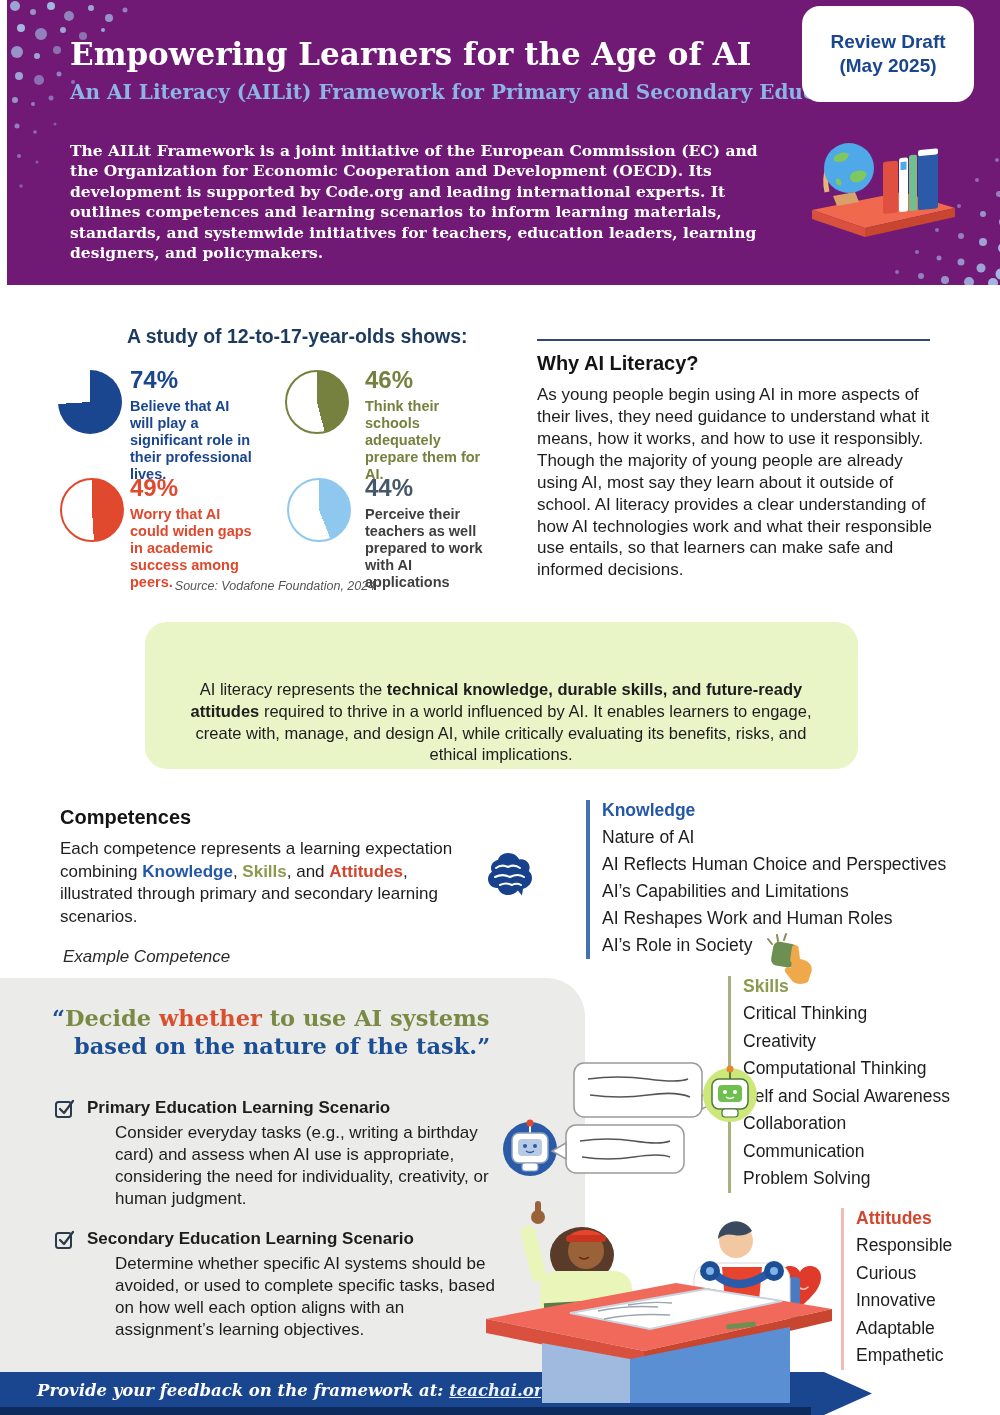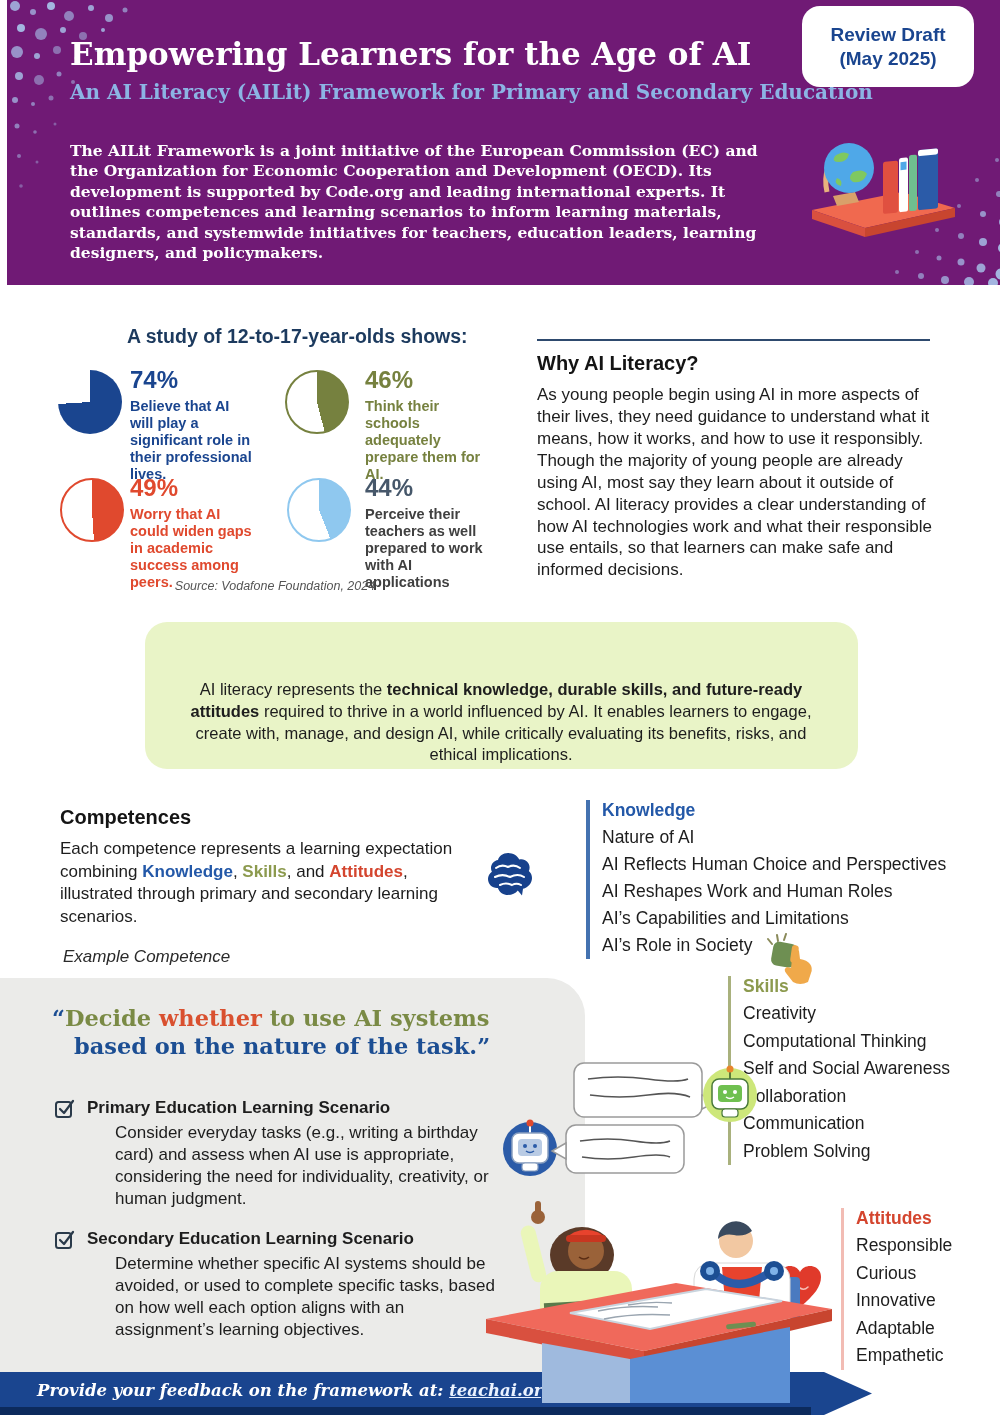--- a/index.html
+++ b/index.html
@@ -6,21 +6,21 @@
   html,body { background:#ffffff; }
   .page { position:relative; width:1000px; height:1415px; overflow:hidden; background:#ffffff;
           font-family:"Liberation Sans", sans-serif; }
   .abs { position:absolute; }
   .serif { font-family:"DejaVu Serif", serif; }
 
   
   .header { left:7px; top:0; width:1000px; height:285px; background:#701a75; }
   .hdr-title { left:63px; top:36px; color:#ffffff; font-size:31px; font-weight:700; }
   .hdr-sub   { left:63px; top:80px; color:#8CB4E4; font-size:20px; font-weight:700; }
-  .badge { left:795px; top:6px; width:172px; height:81px; background:#ffffff; border-radius:18px;
+  .badge { left:795px; top:6px; width:172px; height:96px; background:#ffffff; border-radius:18px;
            display:flex; flex-direction:column; justify-content:center; align-items:center; }
   .badge div { color:#1A458F; font-size:19px; font-weight:700; line-height:1.25; }
   .hdr-intro { left:63px; top:141px; width:706px; color:#ffffff; font-size:15.5px; font-weight:700;
                line-height:1.32; }
 
   
   .study-title { left:127px; top:325px; color:#1C3A5E; font-size:19.5px; font-weight:700; }
   .pie { width:64px; height:64px; border-radius:50%; }
   .pie.ring { border:2px solid; }
   .stat-pct { font-size:24px; font-weight:700; }
@@ -219,36 +219,37 @@
 
   <svg class="abs" style="left:486px;top:850px" width="48" height="50" viewBox="0 0 48 50">
     <path d="M22 3c-5 0-9 3-10 7-4 .5-7 4-7 8 0 1.4.3 2.7.9 3.8C3.4 23.6 2 26.2 2 29c0 5 4 9 9 9 .3 0 .6 0 .9-.05C13.4 42.5 17.3 45 22 45c4 0 7.6-1.8 9.8-4.6l4.2 5.2 1-6.8C42.4 37.4 46 33 46 28c0-2.8-1.2-5.3-3.2-7 .5-1.1.8-2.3.8-3.6 0-4.5-3.7-8.2-8.2-8.2-.7 0-1.4.1-2.1.3C31.5 5.8 27.1 3 22 3z" fill="#17418C"></path>
     <path d="M10 18c4-3 8-3 12-1 4-2 8-2 12 1M9 27c5-2.5 10-2.5 15 0 5-2.5 10-2.5 14 0M14 35c4-2 8-2 12 0 3-1.7 6-1.7 9 0" stroke="#ffffff" stroke-width="2" fill="none" stroke-linecap="round"></path>
   </svg>
 
   <div class="abs list-block kn-block">
     <div class="list-title">Knowledge</div>
     <div class="list-item">Nature of AI</div>
     <div class="list-item">AI Reflects Human Choice and Perspectives</div>
+    <div class="list-item">AI’s Capabilities and Limitations</div>
     <div class="list-item">AI Reshapes Work and Human Roles</div>
-    <div class="list-item">AI’s Capabilities and Limitations</div>
     <div class="list-item">AI’s Role in Society</div>
   </div>
 
   <svg class="abs" style="left:760px;top:933px" width="62" height="56" viewBox="0 0 62 56">
     <g transform="rotate(10 26 22)">
       <rect x="12" y="10" width="24" height="24" rx="6" fill="#6E8F52"></rect>
     </g>
     <path d="M8 6 L12 11 M17 2 L18 8 M26 1 L24 7" stroke="#8a8a5a" stroke-width="2" stroke-linecap="round"></path>
     <path d="M33 18 q3 -5 6 0 l1 8 q7 1 10 5 q3 4 1 9 l-3 9 q-8 4 -15 0 l-7 -9 q-3 -4 1 -6 l4 1 z" fill="#F0A94A"></path>
     <rect x="31" y="12" width="7" height="18" rx="3.5" fill="#F0A94A" transform="rotate(8 34 21)"></rect>
   </svg>
 
   <div class="abs list-block sk-block">
     <div class="list-title">Skills</div>
+    <div class="list-item">Critical Thinking</div>
     <div class="list-item">Creativity</div>
     <div class="list-item">Computational Thinking</div>
     <div class="list-item">Self and Social Awareness</div>
     <div class="list-item">Collaboration</div>
     <div class="list-item">Communication</div>
     <div class="list-item">Problem Solving</div>
   </div>
 
   <svg class="abs" style="left:775px;top:1262px" width="50" height="48" viewBox="0 0 50 48">
     <path d="M25 45 C10 33 4 24 4 15 C4 8 9 4 15 4 C19 4 23 6 25 10 C27 6 31 4 35 4 C41 4 46 8 46 15 C46 24 40 33 25 45 Z" fill="#E03A2B"></path>

